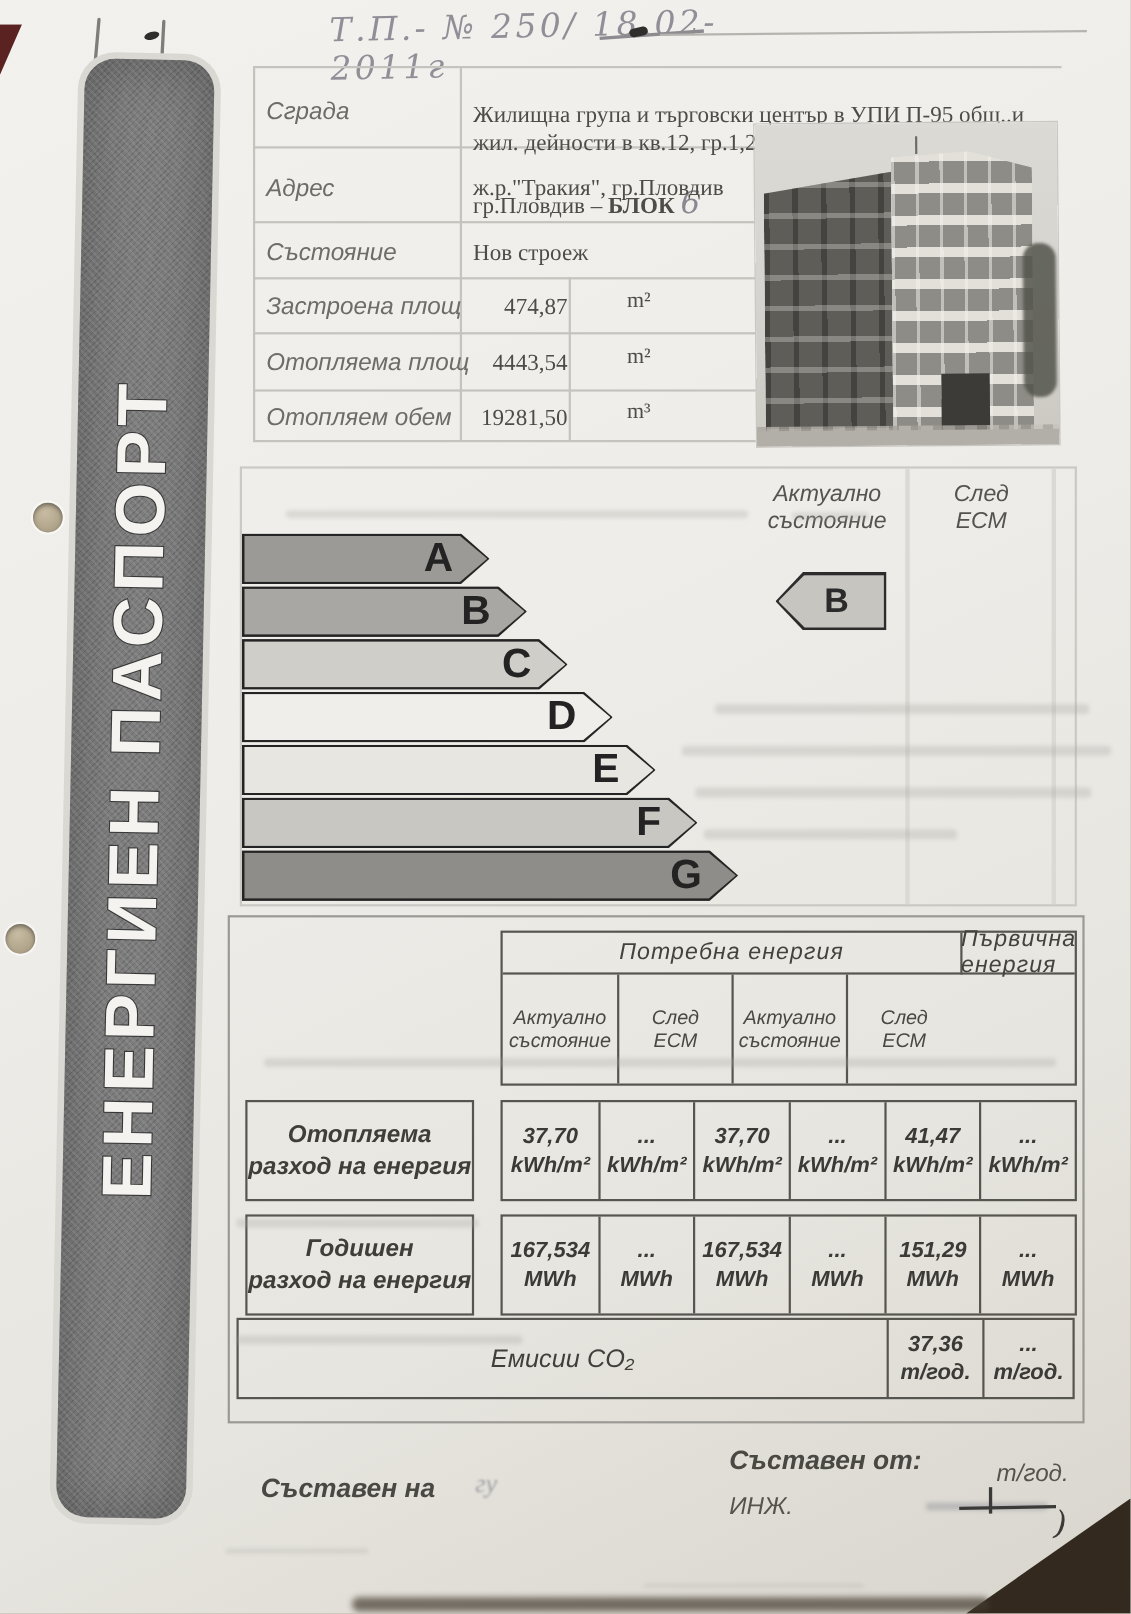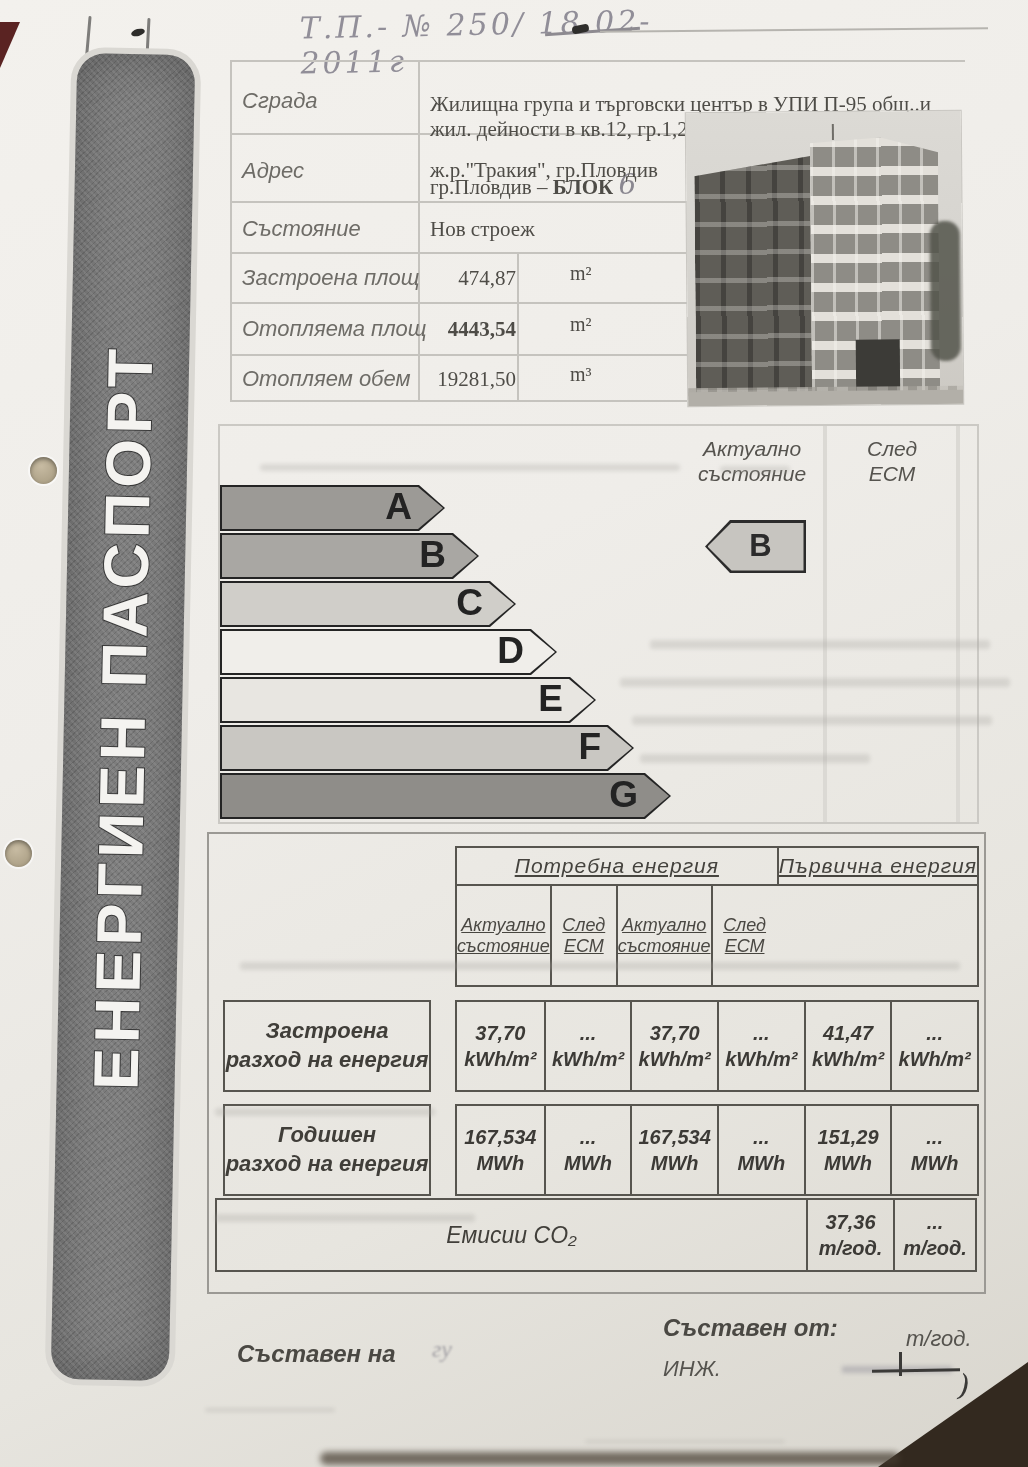--- a/index.html
+++ b/index.html
@@ -89,21 +89,21 @@
   .bi i{position:absolute;inset:2.5px;clip-path:polygon(0 50%,24px 0,100% 0,100% 100%,24px 100%);background:#c7c5c0;}
   .bi b{position:absolute;left:55%;top:50%;transform:translate(-50%,-52%);
         font:700 31px "Liberation Sans",sans-serif;color:#2b2b2b;}
 
   
   .chars{position:absolute;left:207px;top:832px;width:775px;height:458px;border:2px solid #9b9994;}
   .box{position:absolute;border:2px solid #57554f;box-sizing:border-box;
        display:flex;align-items:center;justify-content:center;text-align:center;}
   .box.lblbox{left:14px;width:208px;}
   .hdrgrid{position:absolute;left:246px;top:12px;width:524px;height:141px;border:2px solid #57554f;box-sizing:border-box;
-           display:grid;grid-template-columns:repeat(4,1fr);grid-template-rows:38px 1fr;text-decoration:underline;}
+           display:grid;grid-template-columns:repeat(5,1fr);grid-template-rows:38px 1fr;}
   .hdrgrid .g1{grid-column:1/5;}
   .hdrgrid .g2{grid-column:5/7;}
   .hdrgrid .gc{border-bottom:2px solid #57554f;display:flex;align-items:center;justify-content:center;
                font:italic 21px "Liberation Sans",sans-serif;color:#44423d;letter-spacing:1px;}
   .hdrgrid .g2{border-left:2px solid #57554f;}
   .hdrgrid .sub{display:flex;align-items:center;justify-content:center;text-align:center;
                 font:italic 18px "Liberation Sans",sans-serif;color:#4a4843;line-height:1.12;}
   .hdrgrid .sub + .sub{border-left:2px solid #57554f;}
   .rowgrid{position:absolute;left:246px;width:524px;border:2px solid #57554f;box-sizing:border-box;
            display:grid;grid-template-columns:repeat(6,1fr);}
@@ -173,21 +173,21 @@
     <div class="val pre" style="left:200px;top:6px;width:508px;line-height:1.22;">
       <span>Жилищна група и търговски център в УПИ П-95 общ..и
 жил. дейности в  кв.12, гр.1,2,3 в  ж.р."Тракия",</span>
       <br><span>гр.Пловдив – </span><b>БЛОК</b> <span class="hw6">6</span>
     </div>
     <div class="val" style="left:200px;top:98px;">ж.р."Тракия", гр.Пловдив</div>
     <div class="val" style="left:200px;top:157px;">Нов строеж</div>
 
     <div class="num" style="top:206px;">474,87</div>
     <div class="unit" style="top:202px;">m²</div>
-    <div class="num" style="top:257px;font-weight:bold;">4443,54</div>
+    <div class="num" style="top:257px;">4443,54</div>
     <div class="unit" style="top:253px;">m²</div>
     <div class="num" style="top:307px;">19281,50</div>
     <div class="unit" style="top:303px;">m³</div>
   </div>
 
   <div class="photo">
     <div class="antenna"></div>
     <div class="fac-l"></div>
     <div class="fac-r"></div>
     <div class="bld-door"></div>
@@ -255,21 +255,21 @@
 състояние</div>
       <div class="sub pre">След
 ЕСМ</div>
       <div class="sub pre">Актуално
 състояние</div>
       <div class="sub pre">След
 ЕСМ</div>
     </div>
 
     <div class="box lblbox" style="top:166px;height:92px;">
-      <div class="rowlbl pre">Застроена
+      <div class="rowlbl pre">Отопляема
 разход на енергия</div>
     </div>
     <div class="rowgrid" style="top:166px;height:92px;">
       <div class="dc">
           <span>37,70</span>
           <span>kWh/m²</span>
         </div>
       <div class="dc">
           <span>...</span>
           <span>kWh/m²</span>

